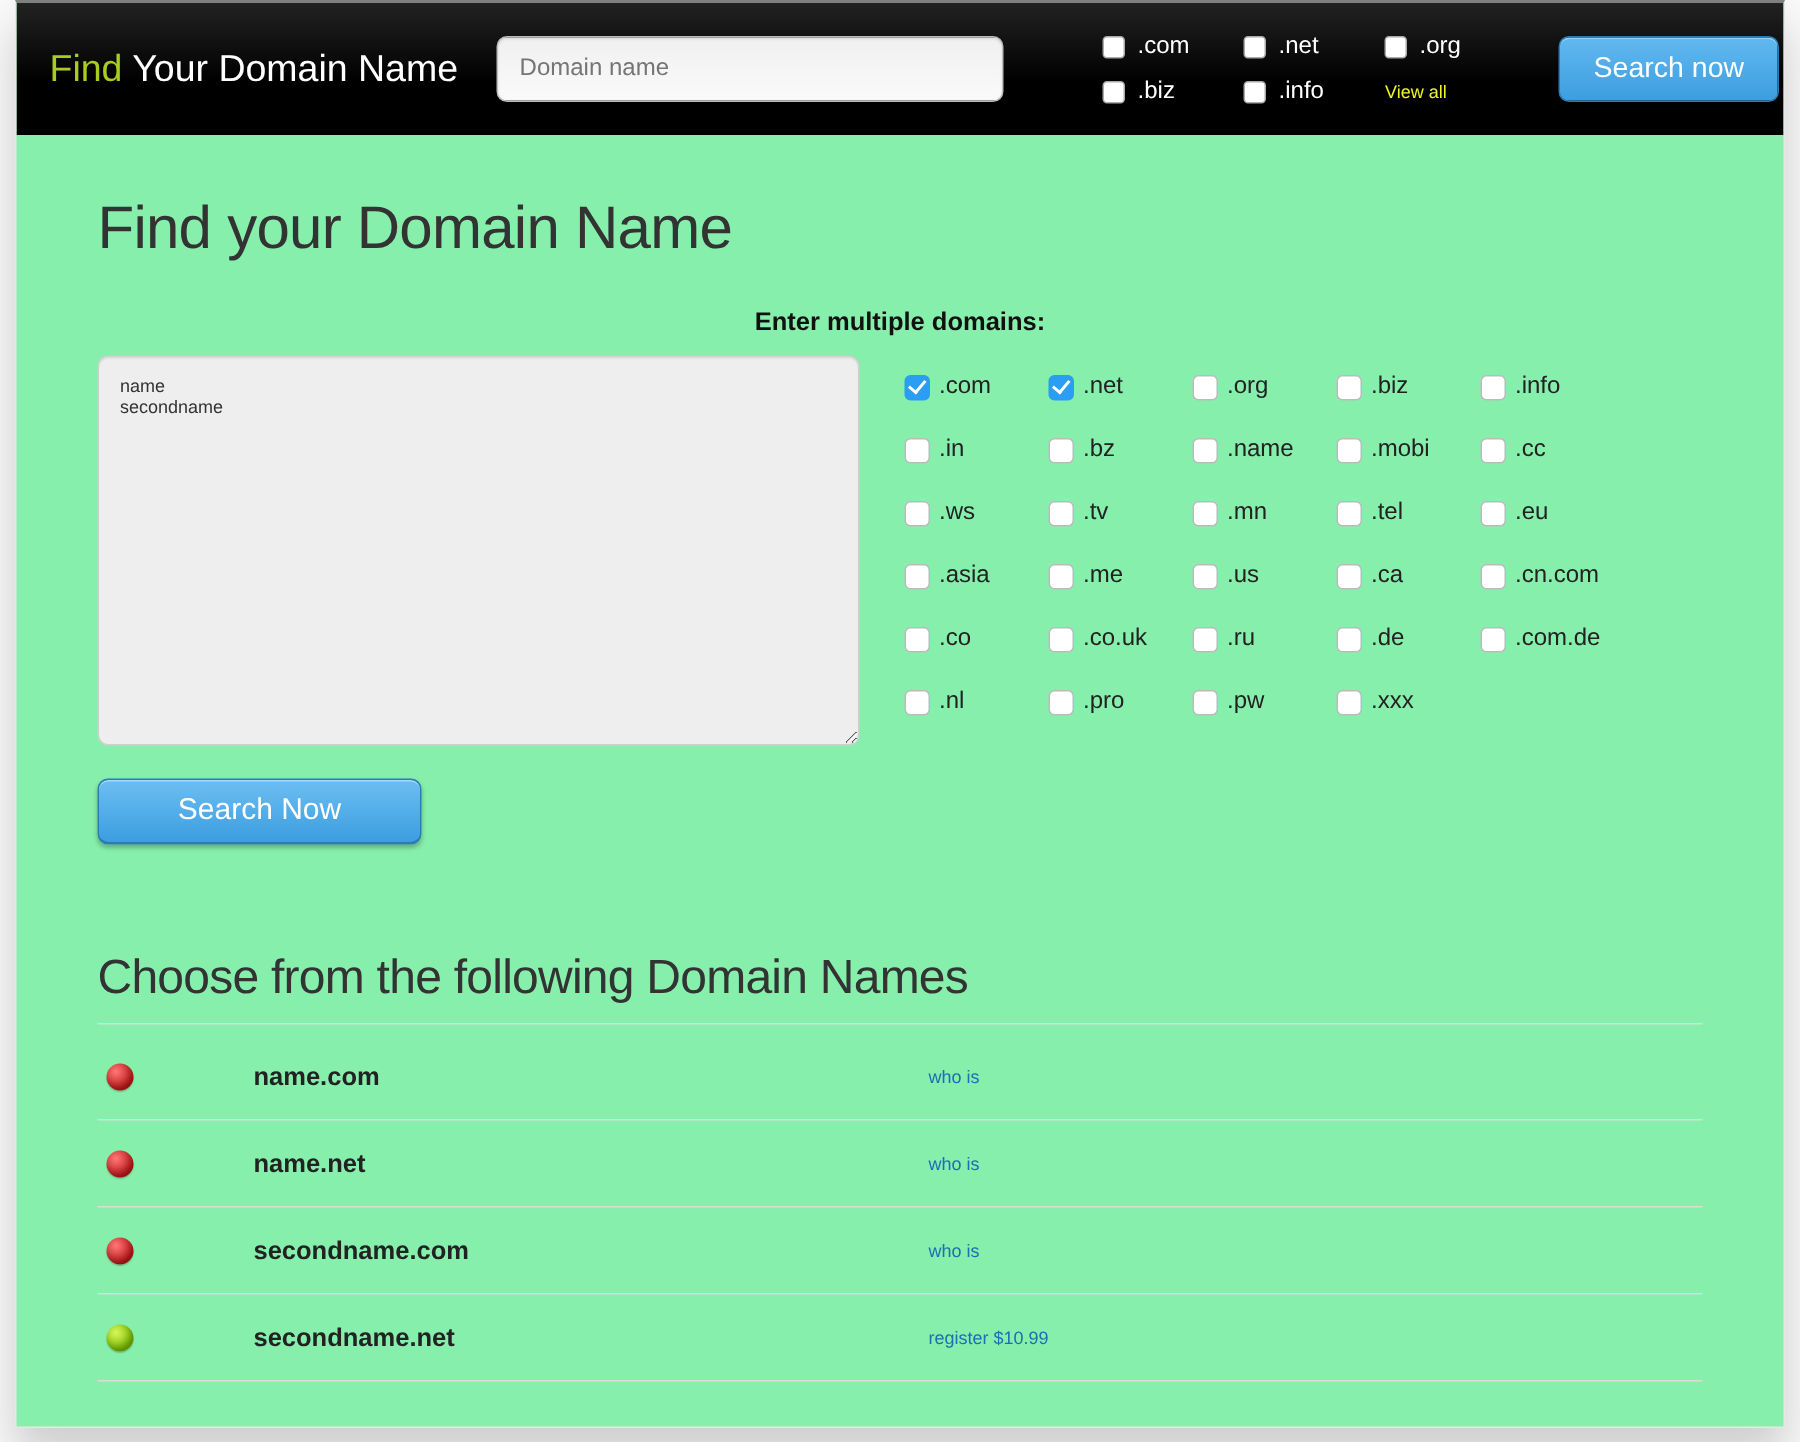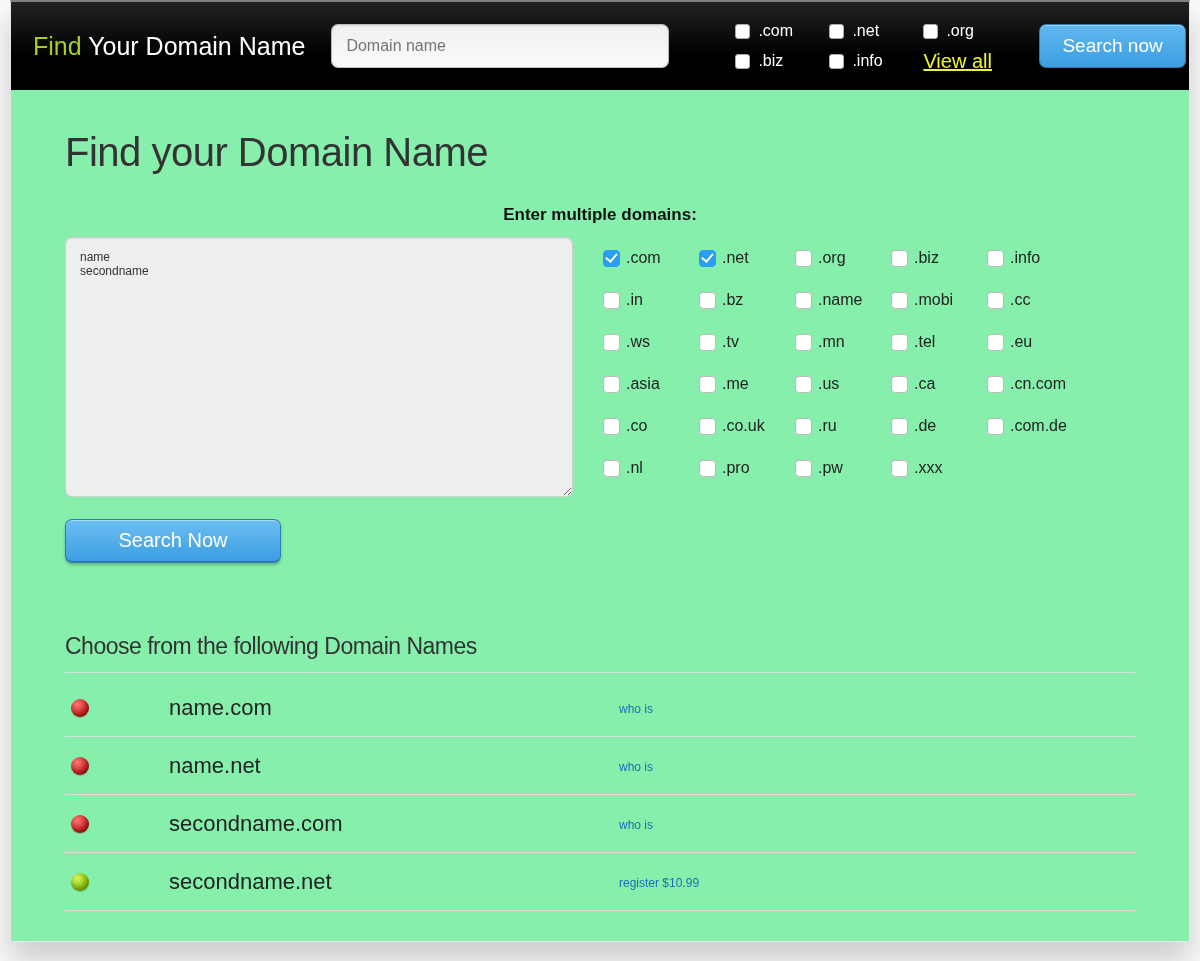--- a/index.html
+++ b/index.html
@@ -62,22 +62,21 @@
   .cb-white {
     width: 15px; height: 15px;
     border-radius: 3px;
     background: #fff;
     border: 1px solid #aaa;
     flex-shrink: 0;
     cursor: pointer;
   }
   .viewall {
     color: #eef625;
-    text-decoration: underline;
-    font-size: 20px;
+    font-size: 12px;
     cursor: pointer;
   }
   .btn-primary {
     margin-left: auto;
     background: linear-gradient(#62b8ef, #3c9ee0);
     color: #fff;
     font-size: 19px;
     border: 1px solid #2d7bb3;
     border-radius: 7px;
     padding: 10px 22px;
@@ -142,38 +141,38 @@
     width: 216px; height: 44px;
     background: linear-gradient(#6cbef1, #3c9ee0);
     color: #fff;
     font-size: 20px;
     border: 1px solid #2d7bb3;
     border-bottom: 2px solid #2d7bb3;
     border-radius: 7px;
     box-shadow: inset 0 1px 0 rgba(255,255,255,0.4), 0 2px 3px rgba(0,0,0,0.25);
     cursor: pointer;
   }
-  h2.results-title { font-size: 23px; font-weight: 300; color: #333; margin: 70px 0 12px 0; letter-spacing: -0.5px;}
+  h2.results-title { font-size: 32px; font-weight: 300; color: #333; margin: 70px 0 12px 0; letter-spacing: -0.5px;}
   .results-divider { border-top: 1px solid #dcdcdc; margin-bottom: 6px; }
   .result-row {
     display: flex;
     align-items: center;
     height: 58px;
     border-bottom: 1px solid #dcdcdc;
     padding-left: 6px;
   }
   .status-dot {
     width: 18px; height: 18px;
     border-radius: 50%;
     margin-right: 80px;
     box-shadow: inset -2px -3px 5px rgba(0,0,0,0.25), 0 1px 1px rgba(0,0,0,0.2);
   }
   .dot-red { background: radial-gradient(circle at 35% 30%, #f77, #c01818 70%); }
   .dot-green { background: radial-gradient(circle at 35% 30%, #d6f65a, #7bbd00 70%); }
-  .domain-col { width: 450px; font-size: 22px; color: #222; }
+  .domain-col { width: 450px; font-size: 17px; color: #222; font-weight: bold; }
   .action-col a { color: #1a6fb5; font-size: 12px; text-decoration: none; cursor: pointer; }
 </style>
 </head>
 <body>
 
 <div class="page-wrap">
   <div class="card">
 
     <div class="topbar">
       <div class="brand">

